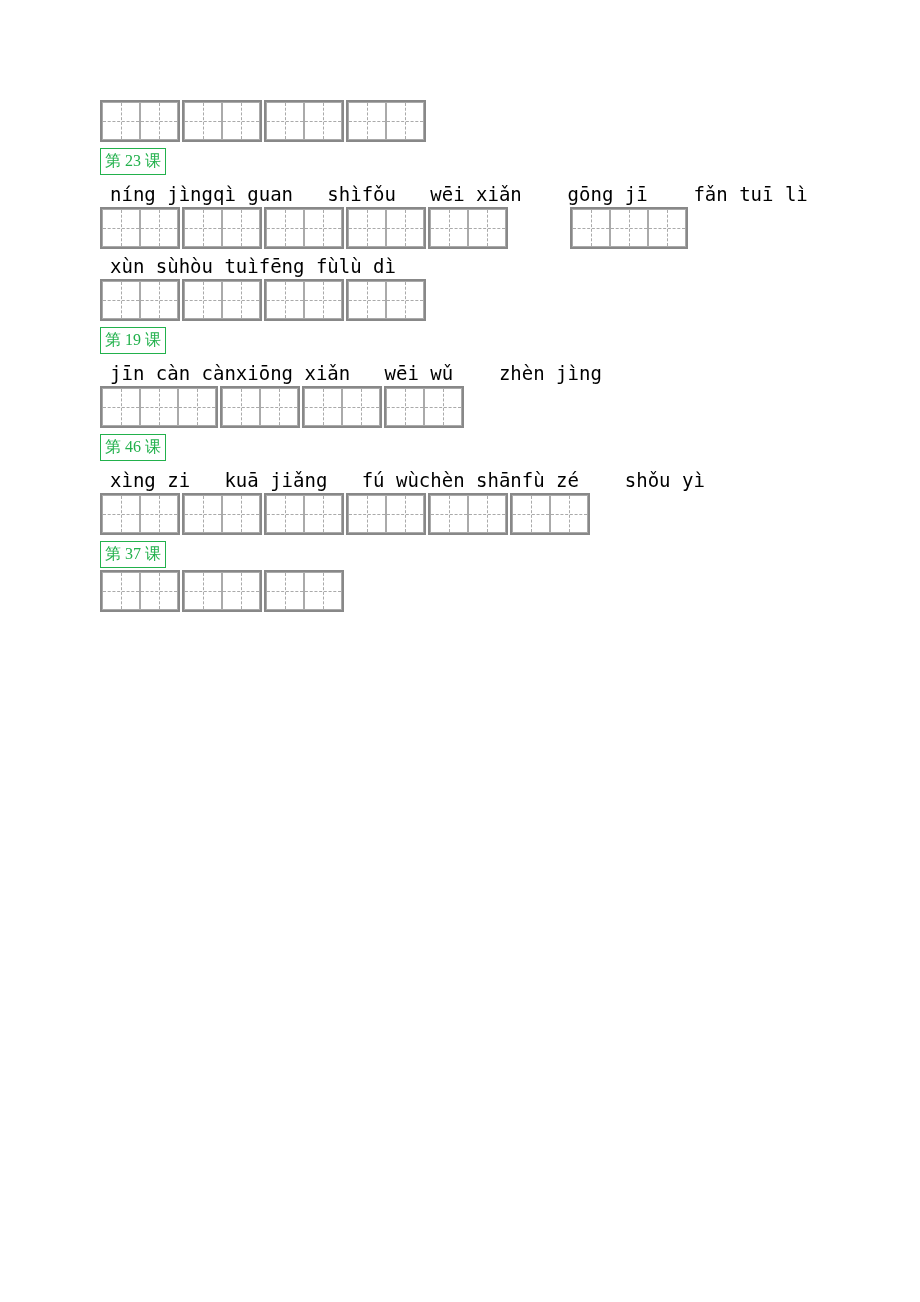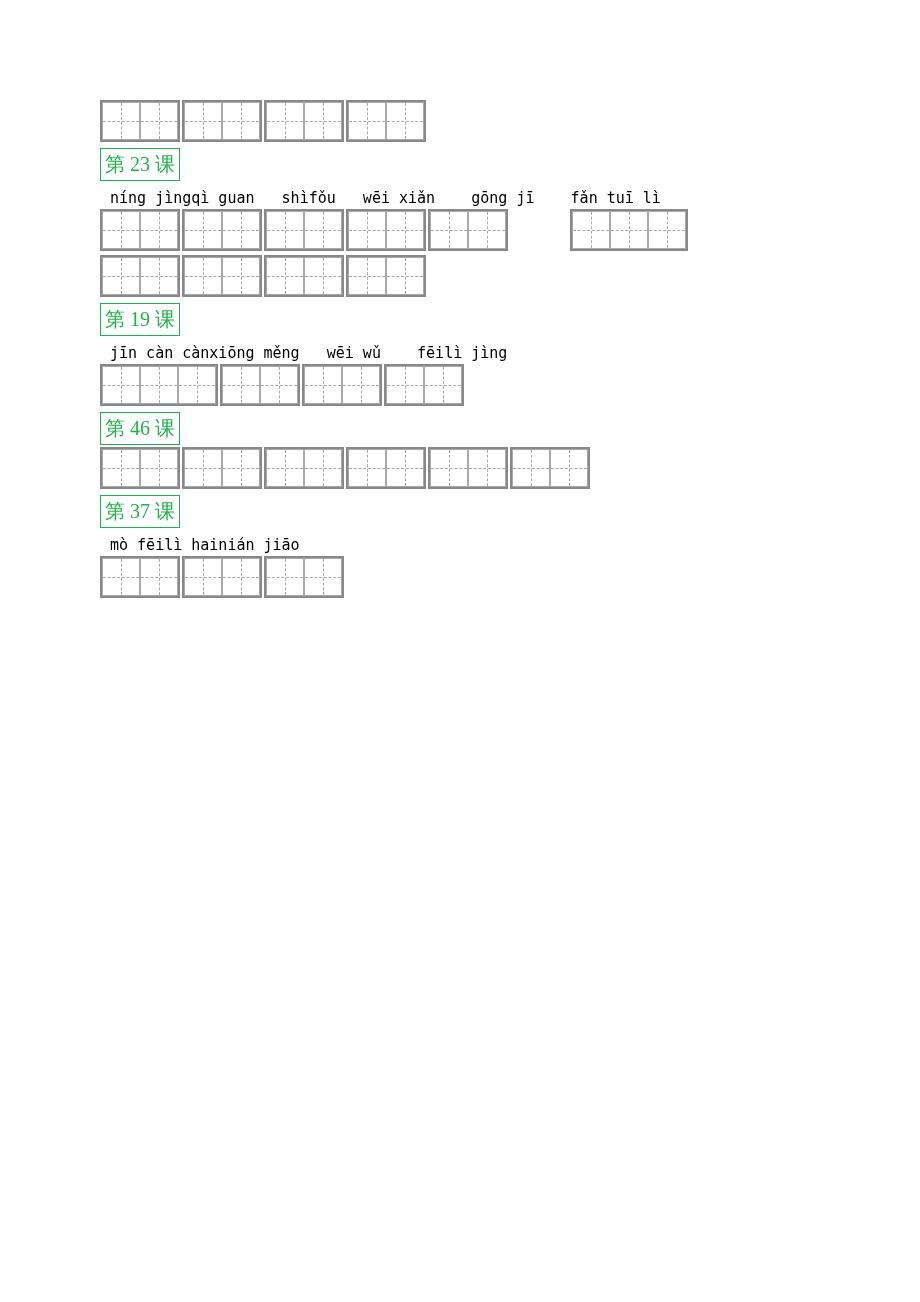--- a/index.html
+++ b/index.html
@@ -15,29 +15,29 @@
   .row {
     display: flex;
     flex-direction: row;
     align-items: flex-end;
     margin-bottom: 4px;
   }
   .lesson-badge {
     display: inline-block;
     border: 1px solid #22b14c;
     color: #22b14c;
-    font-size: 20px;
+    font-size: 16px;
     padding: 2px 4px;
     margin-top: 6px;
     margin-bottom: 2px;
     font-family: "SimSun", serif;
   }
   .pinyin-row {
     font-family: monospace, "SimSun", serif;
-    font-size: 15px;
+    font-size: 19px;
     color: #000;
     white-space: pre;
     padding-left: 10px;
     margin-top: 6px;
     margin-bottom: 2px;
   }
   .grid-group {
     display: flex;
     flex-direction: row;
   }
@@ -132,20 +132,21 @@
     <span class="spacer"></span>
     <div class="grid-group">
         <div class="word-block">
           <div class="tian-cell"></div>
           <div class="tian-cell"></div>
           <div class="tian-cell"></div>
         </div>
       </div>
   </div>
 
+  <div class="pinyin-row">xùn sùhòu tuìfēng fùlù dì</div>
   <div class="grid-group">
       <div class="word-block">
         <div class="tian-cell"></div>
         <div class="tian-cell"></div>
       </div>
       <div class="word-block">
         <div class="tian-cell"></div>
         <div class="tian-cell"></div>
       </div>
       <div class="word-block">
@@ -153,21 +154,21 @@
         <div class="tian-cell"></div>
       </div>
       <div class="word-block">
         <div class="tian-cell"></div>
         <div class="tian-cell"></div>
       </div>
     </div>
 
   
   <div class="lesson-badge">第 19 课</div>
-  <div class="pinyin-row">jīn càn cànxiōng měng   wēi wǔ    fēilì jìng</div>
+  <div class="pinyin-row">jīn càn cànxiōng xiǎn   wēi wǔ    zhèn jìng</div>
   <div class="grid-group">
       <div class="word-block">
         <div class="tian-cell"></div>
         <div class="tian-cell"></div>
         <div class="tian-cell"></div>
       </div>
       <div class="word-block">
         <div class="tian-cell"></div>
         <div class="tian-cell"></div>
       </div>
@@ -176,20 +177,21 @@
         <div class="tian-cell"></div>
       </div>
       <div class="word-block">
         <div class="tian-cell"></div>
         <div class="tian-cell"></div>
       </div>
     </div>
 
   
   <div class="lesson-badge">第 46 课</div>
+  <div class="pinyin-row">xìng zi   kuā jiǎng   fú wùchèn shānfù zé    shǒu yì</div>
   <div class="grid-group">
       <div class="word-block">
         <div class="tian-cell"></div>
         <div class="tian-cell"></div>
       </div>
       <div class="word-block">
         <div class="tian-cell"></div>
         <div class="tian-cell"></div>
       </div>
       <div class="word-block">
@@ -205,21 +207,20 @@
         <div class="tian-cell"></div>
       </div>
       <div class="word-block">
         <div class="tian-cell"></div>
         <div class="tian-cell"></div>
       </div>
     </div>
 
   
   <div class="lesson-badge">第 37 课</div>
-  <div class="pinyin-row">mò fēilì hainián jiāo</div>
   <div class="grid-group">
       <div class="word-block">
         <div class="tian-cell"></div>
         <div class="tian-cell"></div>
       </div>
       <div class="word-block">
         <div class="tian-cell"></div>
         <div class="tian-cell"></div>
       </div>
       <div class="word-block">

